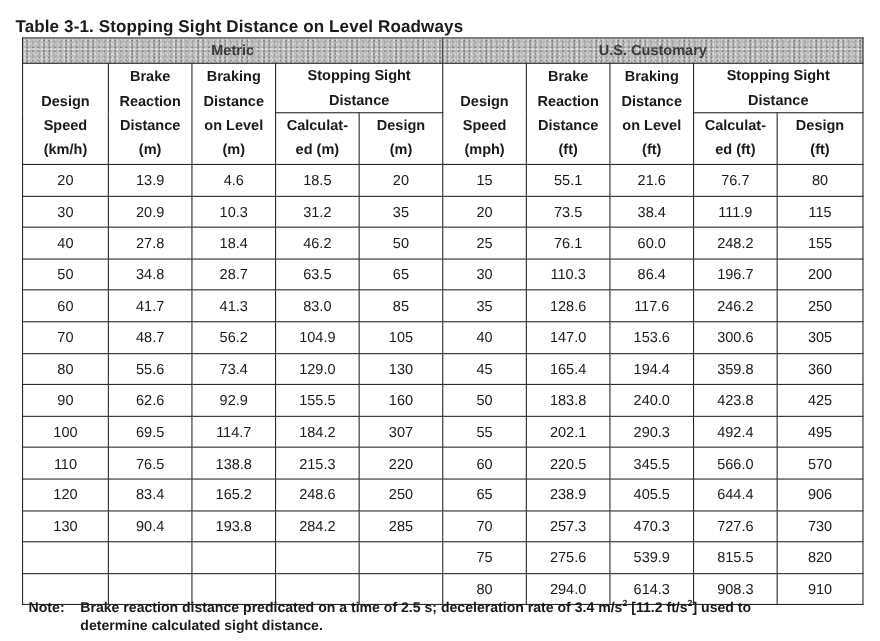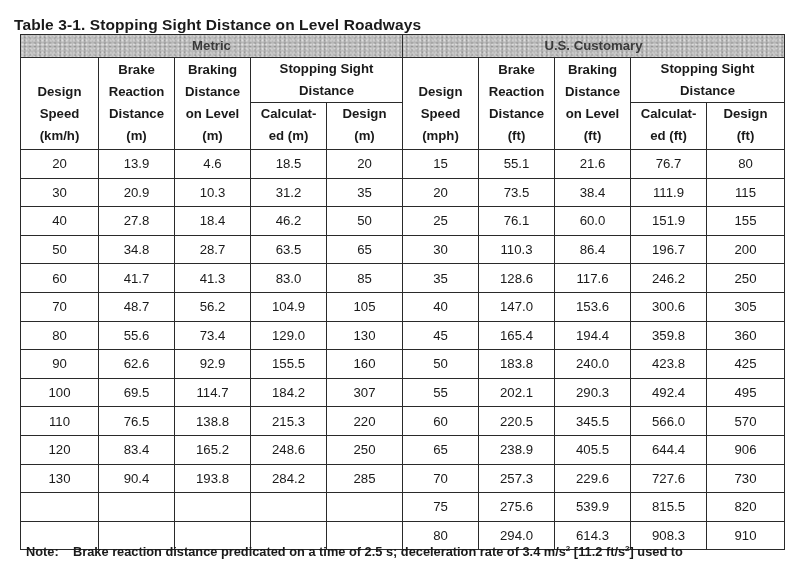--- a/index.html
+++ b/index.html
@@ -153,21 +153,21 @@
       </tr>
       <tr class="data">
         <td>40</td>
         <td>27.8</td>
         <td>18.4</td>
         <td>46.2</td>
         <td>50</td>
         <td>25</td>
         <td>76.1</td>
         <td>60.0</td>
-        <td>151.9</td>
+        <td>248.2</td>
         <td>155</td>
       </tr>
       <tr class="data">
         <td>50</td>
         <td>34.8</td>
         <td>28.7</td>
         <td>63.5</td>
         <td>65</td>
         <td>30</td>
         <td>110.3</td>
@@ -260,21 +260,21 @@
         <td>906</td>
       </tr>
       <tr class="data">
         <td>130</td>
         <td>90.4</td>
         <td>193.8</td>
         <td>284.2</td>
         <td>285</td>
         <td>70</td>
         <td>257.3</td>
-        <td>229.6</td>
+        <td>470.3</td>
         <td>727.6</td>
         <td>730</td>
       </tr>
       <tr class="data">
         <td></td>
         <td></td>
         <td></td>
         <td></td>
         <td></td>
         <td>75</td>
@@ -293,13 +293,14 @@
         <td>294.0</td>
         <td>614.3</td>
         <td>908.3</td>
         <td>910</td>
       </tr>
     </tbody>
 </table>
 
 <div class="note">
   <span class="lbl">Note:</span><span><span>Brake reaction distance predicated on a time of 2.5 s; deceleration rate of 3.4 m/s</span><sup>2</sup><span> [11.2 ft/s</span><sup>2</sup><span>] used to</span></span>
+  <span class="indent">determine calculated sight distance.</span>
 </div>
 
 </body></html>

